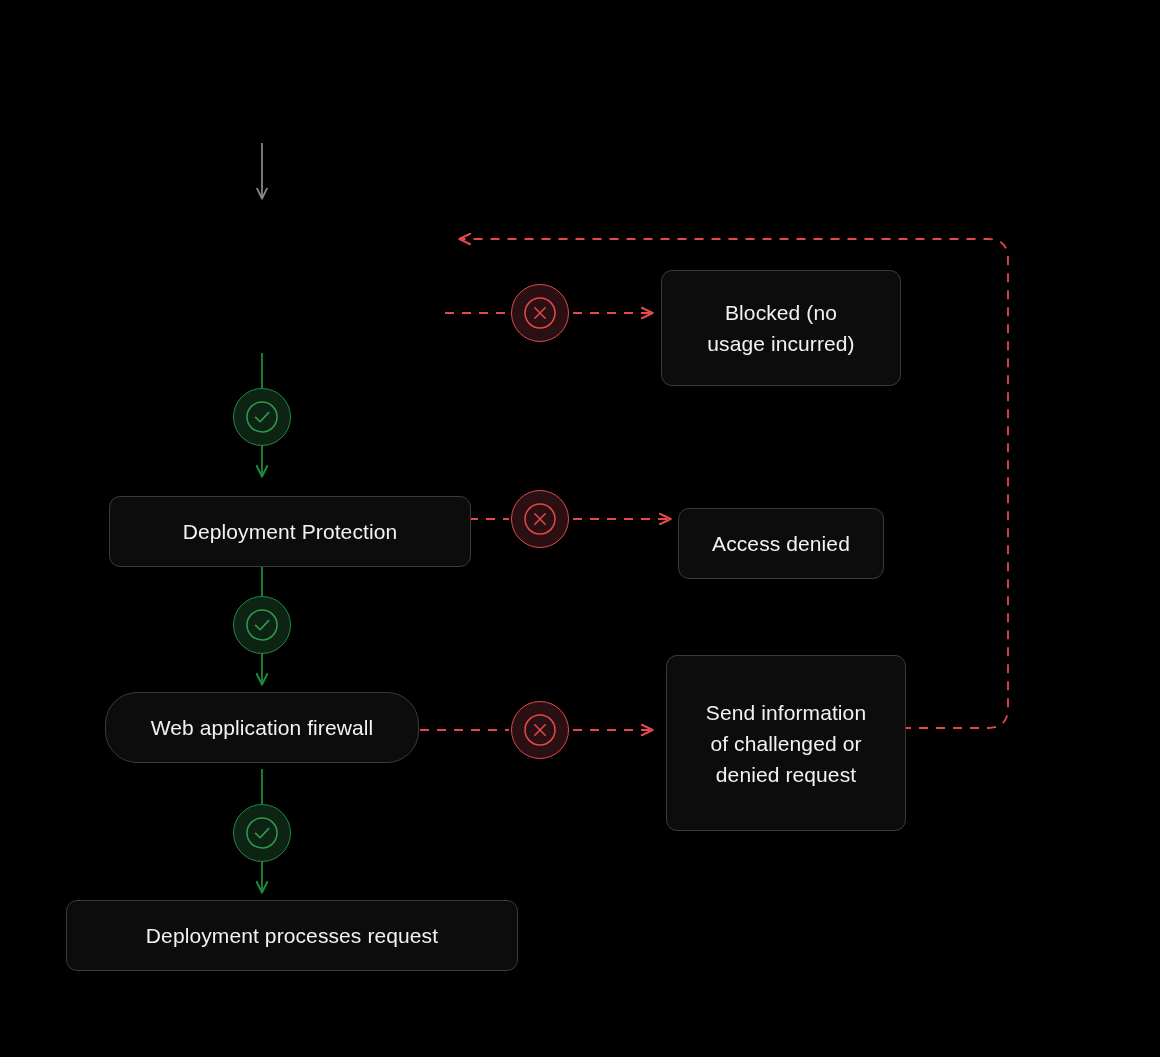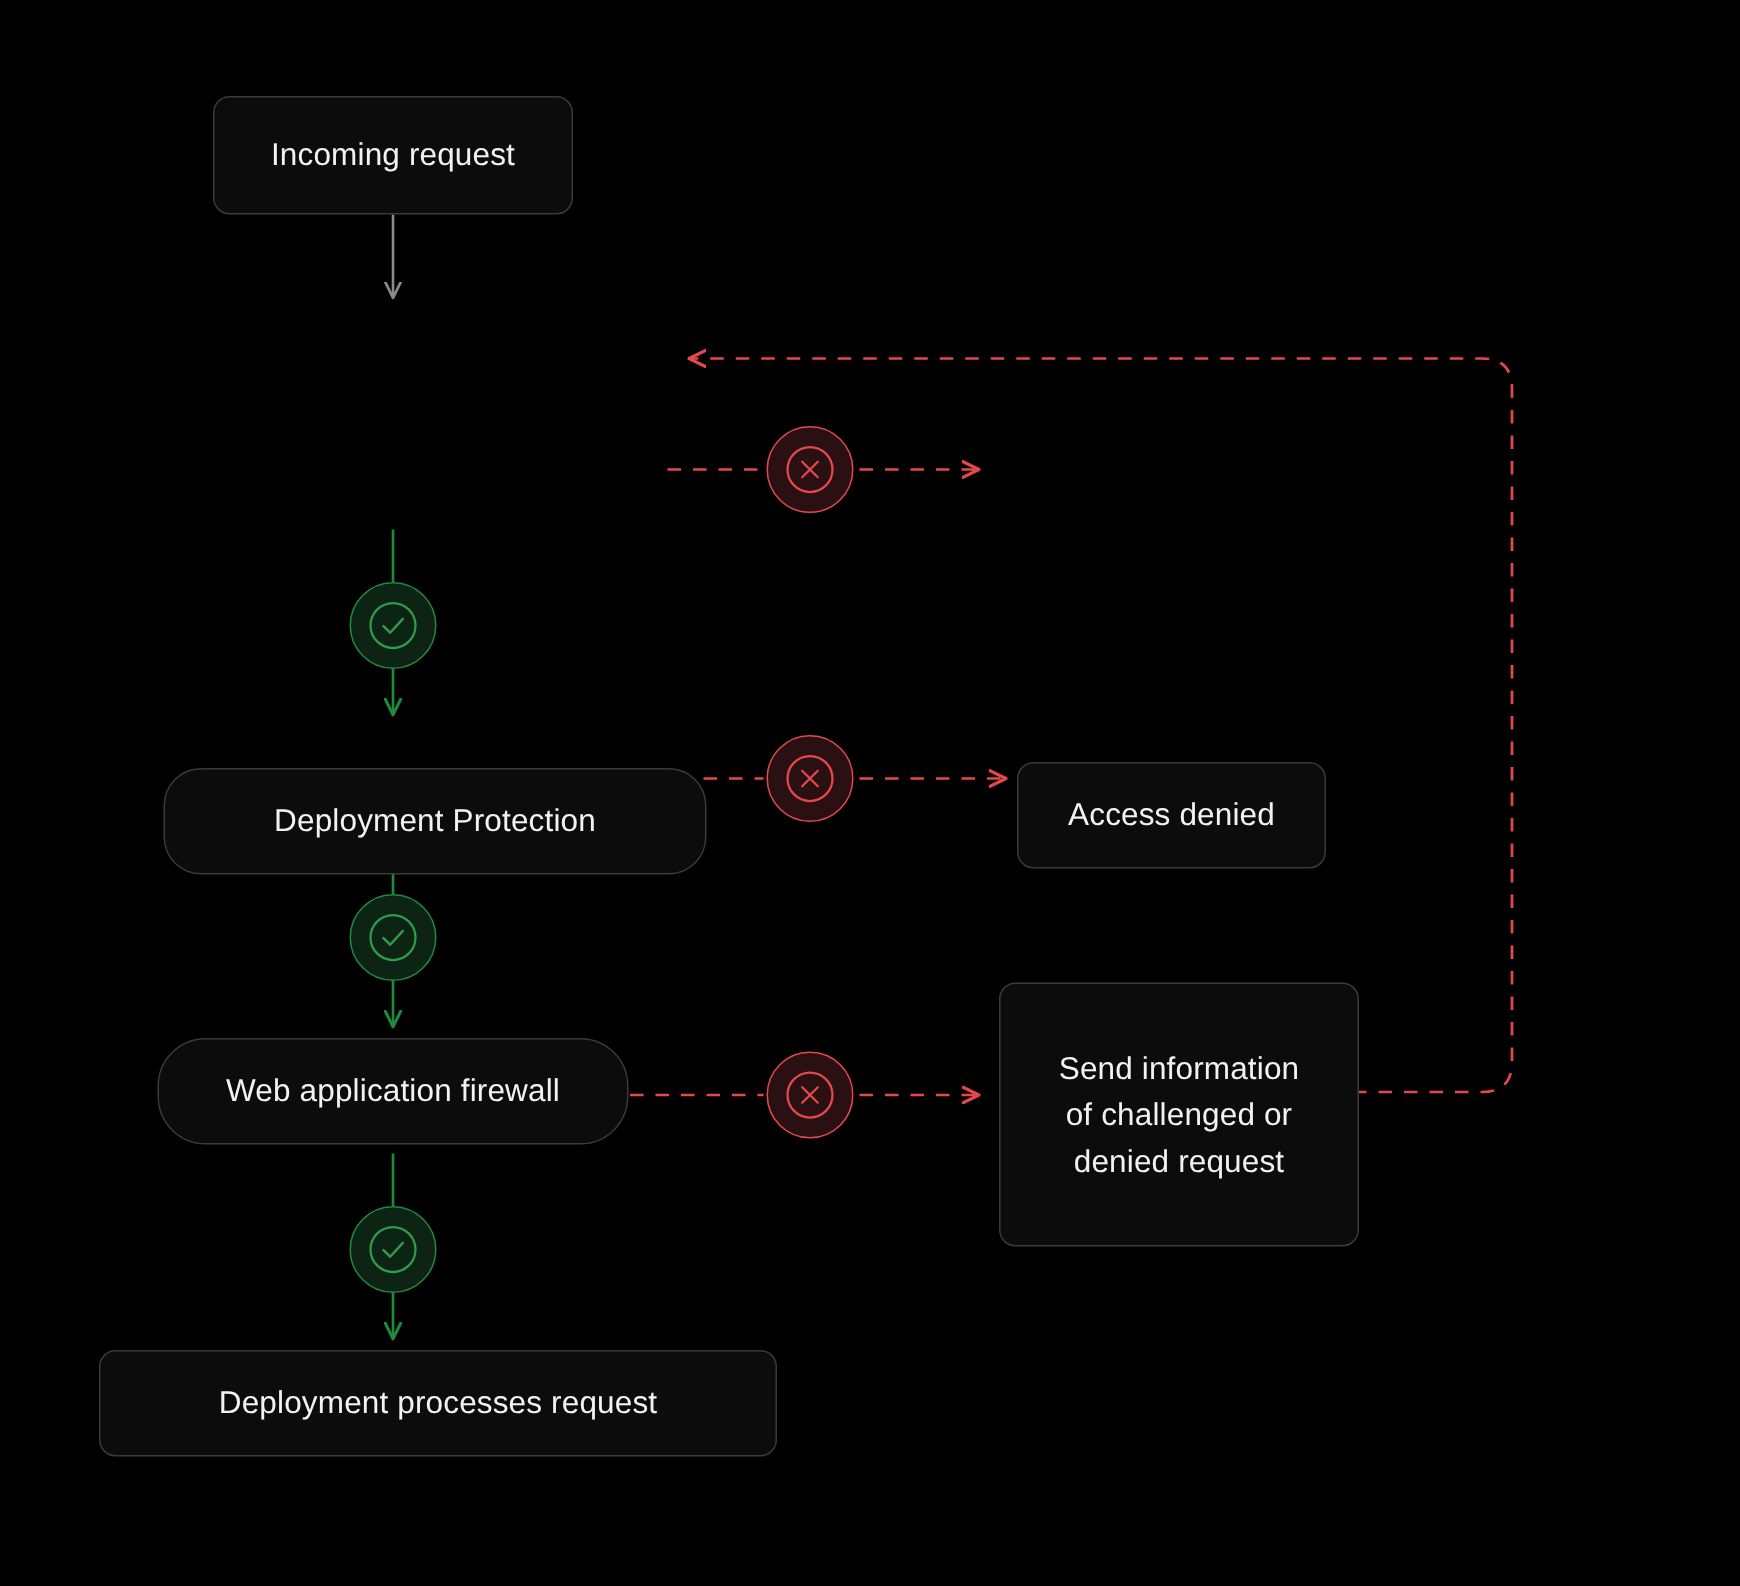--- a/index.html
+++ b/index.html
@@ -118,27 +118,28 @@
 
     <path d="M 420 730 L 509 730" fill="none" stroke="#e4484d" stroke-width="1.8" stroke-dasharray="9 8"></path>
     <path d="M 573 730 L 652 730" fill="none" stroke="#e4484d" stroke-width="1.8" stroke-dasharray="9 8" marker-end="url(#arrow-red)"></path>
 
     <path d="M 262 769 L 262 804" fill="none" stroke="#1f8a3b" stroke-width="1.8"></path>
     <path d="M 262 861 L 262 892" fill="none" stroke="#1f8a3b" stroke-width="1.8" marker-end="url(#arrow-green)"></path>
 
     <path d="M 902 728 L 988 728 Q 1008 728 1008 708 L 1008 259 Q 1008 239 988 239 L 460 239" fill="none" stroke="#e4484d" stroke-width="1.8" stroke-dasharray="9 8" marker-end="url(#arrow-red)"></path>
   </svg>
 
-  <div class="node" style="left:142px; top:64px; width:240px; height:79px;">
-    <span class="node-label">Incoming request</span>
-  </div>
-
-
-
-  <div class="node" style="left:109px; top:512px; width:362px; height:71px;border-radius:25px;">
+
+
+  <div class="node" style="left:661px; top:270px; width:240px; height:116px;">
+    <span class="node-label">Blocked (no
+usage incurred)</span>
+  </div>
+
+  <div class="node" style="left:109px; top:496px; width:362px; height:71px;">
     <span class="node-label">Deployment Protection</span>
   </div>
 
   <div class="node" style="left:678px; top:508px; width:206px; height:71px;">
     <span class="node-label">Access denied</span>
   </div>
 
   <div class="node" style="left:105px; top:692px; width:314px; height:71px;border-radius:32px;">
     <span class="node-label">Web application firewall</span>
   </div>

